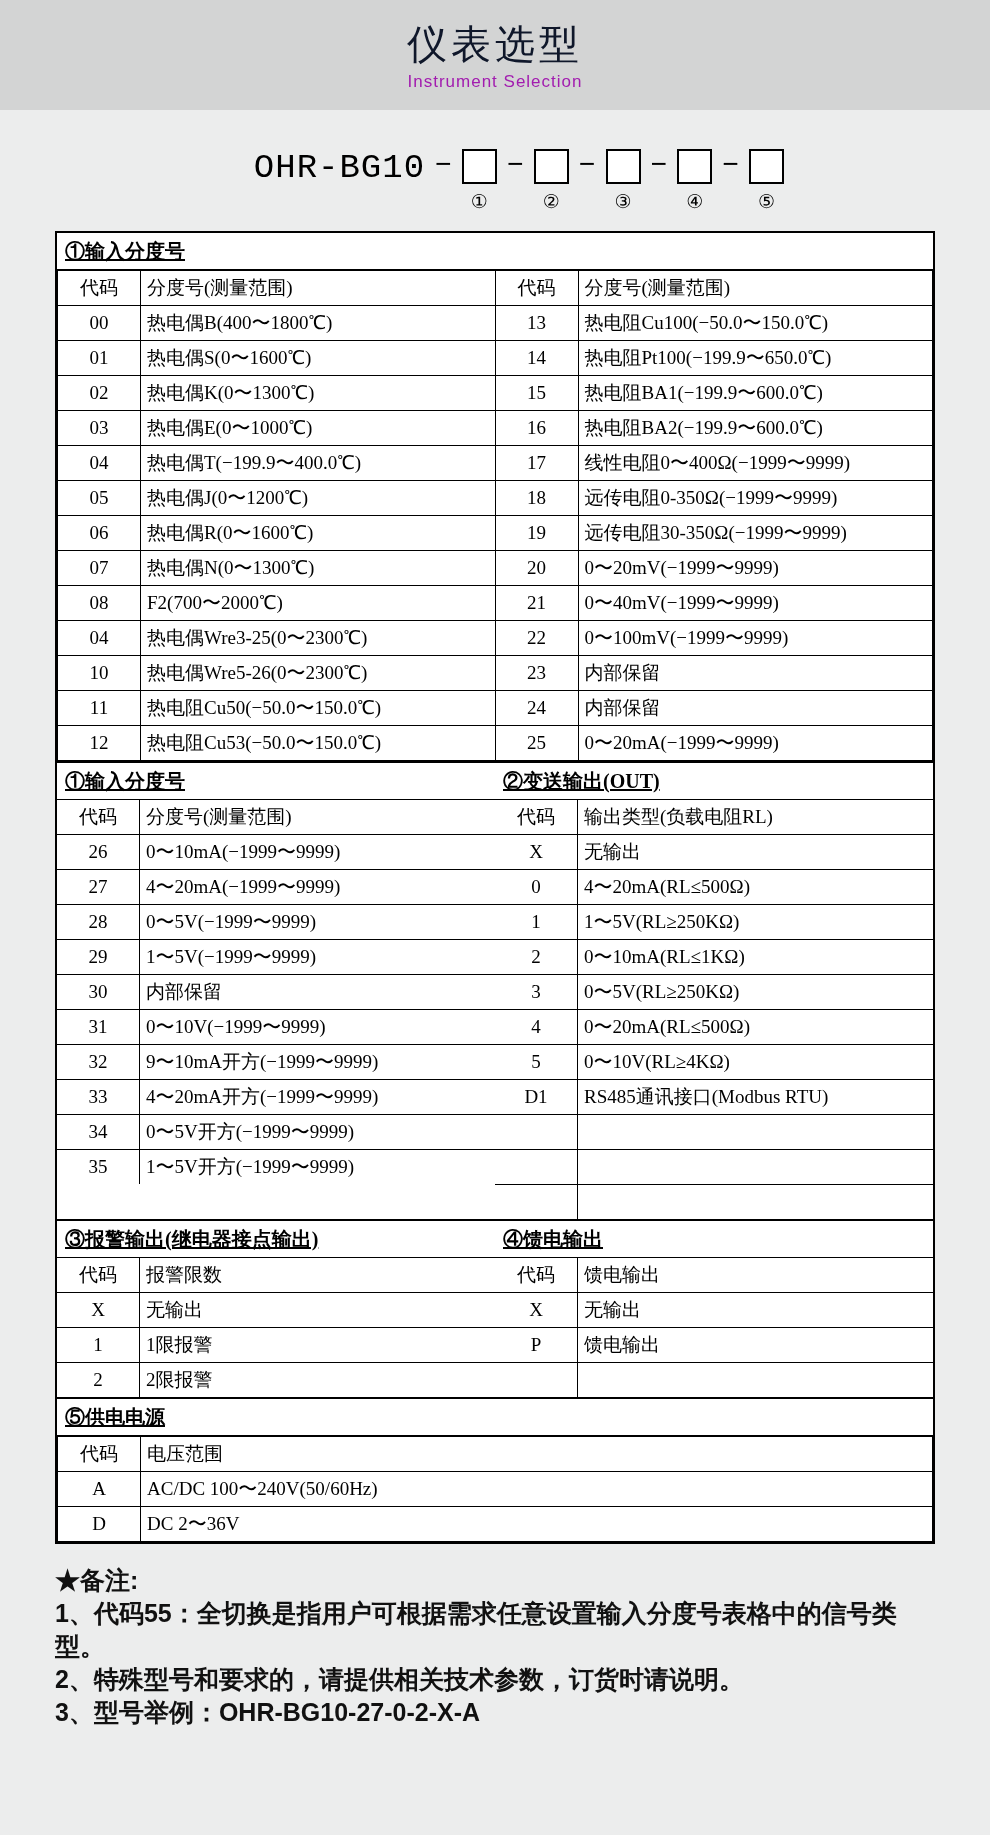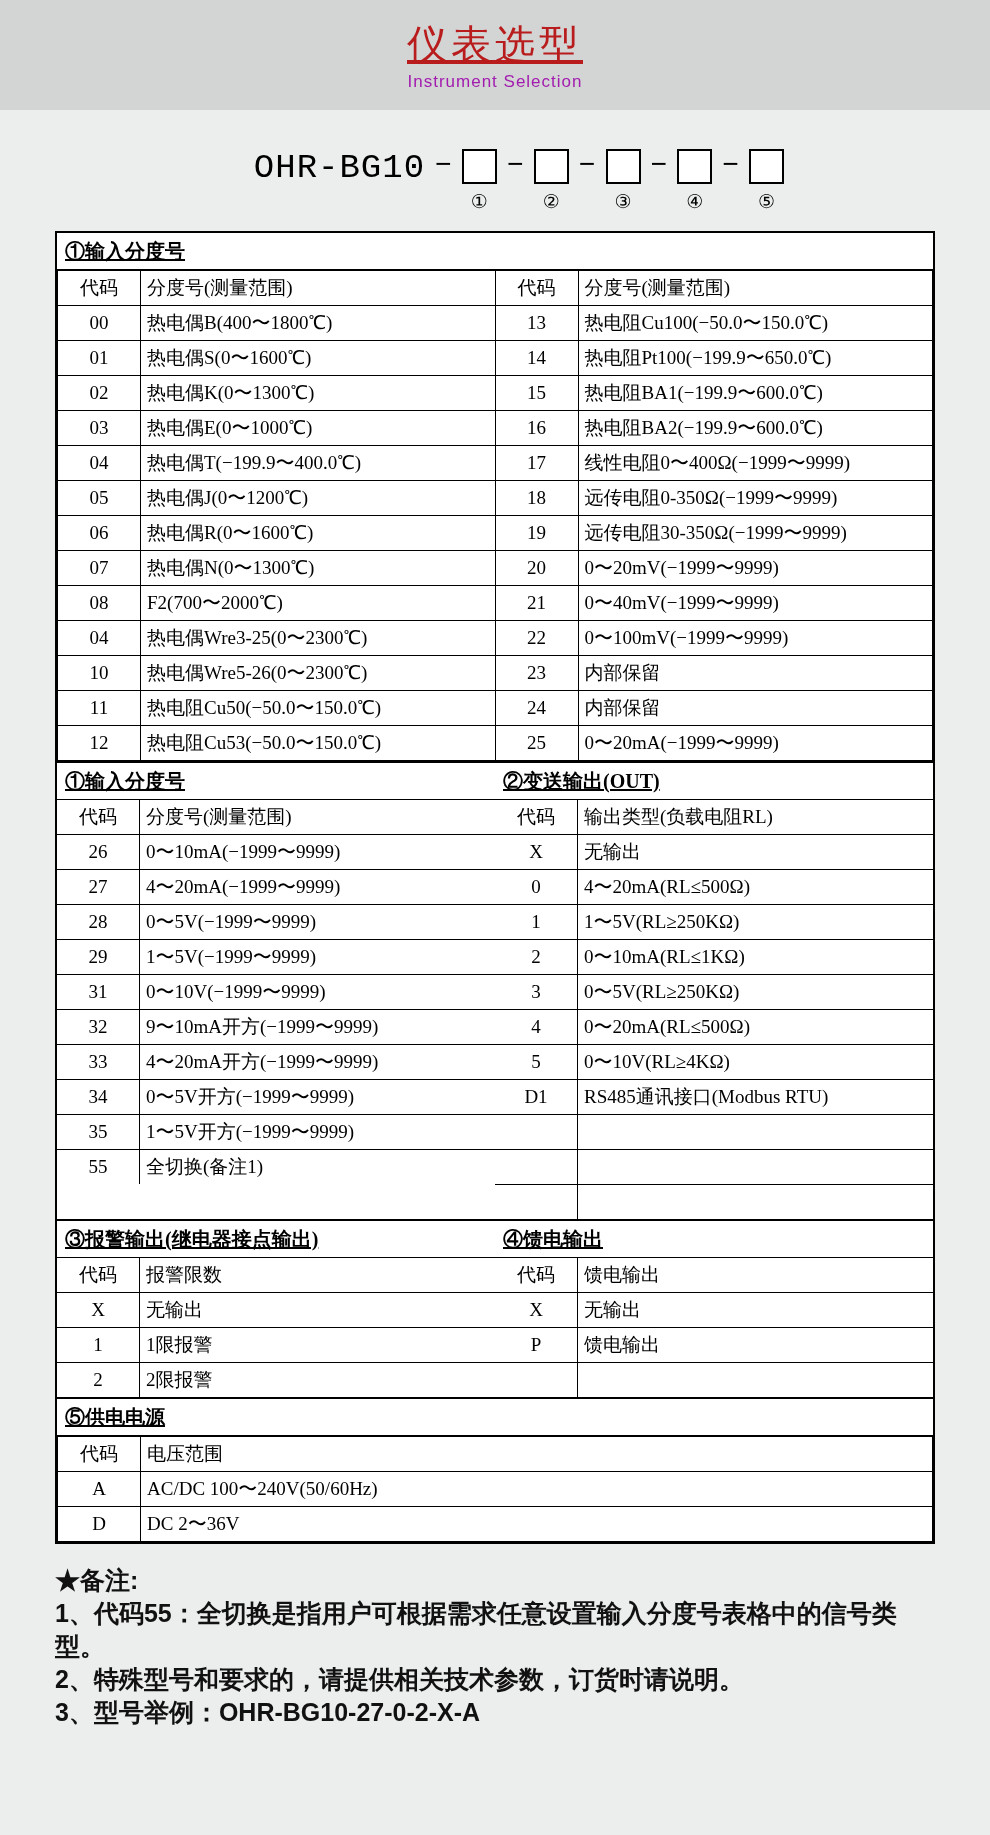--- a/index.html
+++ b/index.html
@@ -19,23 +19,22 @@
   
   .header{
     background:#d3d4d4;
     text-align:center;
     padding:22px 0 18px 0;
   }
   .header .cn{
     font-family:"Liberation Sans", sans-serif;
     font-size:40px;
     letter-spacing:4px;
-    color:#b91c1c;
+    color:#0f172a;
     line-height:1.1;
-    text-decoration:underline;
   }
   .header .en{
     font-family:"Liberation Sans", sans-serif;
     font-size:17px;
     letter-spacing:1px;
     color:#a21caf;
     margin-top:6px;
   }
   
   .model-wrap{
@@ -310,42 +309,42 @@
                   </tr>
                   <tr>
                     <td class="code-cell">28</td>
                     <td>0〜5V(−1999〜9999)</td>
                   </tr>
                   <tr>
                     <td class="code-cell">29</td>
                     <td>1〜5V(−1999〜9999)</td>
                   </tr>
                   <tr>
+                    <td class="code-cell">30</td>
+                    <td>内部保留</td>
+                  </tr>
+                  <tr>
                     <td class="code-cell">31</td>
                     <td>0〜10V(−1999〜9999)</td>
                   </tr>
                   <tr>
                     <td class="code-cell">32</td>
                     <td>9〜10mA开方(−1999〜9999)</td>
                   </tr>
                   <tr>
                     <td class="code-cell">33</td>
                     <td>4〜20mA开方(−1999〜9999)</td>
                   </tr>
                   <tr>
                     <td class="code-cell">34</td>
                     <td>0〜5V开方(−1999〜9999)</td>
                   </tr>
                   <tr>
                     <td class="code-cell">35</td>
                     <td>1〜5V开方(−1999〜9999)</td>
-                  </tr>
-                  <tr>
-                    <td class="code-cell">55</td>
-                    <td>全切换(备注1)</td>
                   </tr>
                 </tbody>
               </table>
             </td>
             <td class="half">
               <div class="sect-head">②变送输出(OUT)</div>
               <table class="inner">
                 <tbody>
                   <tr class="hdr">
                     <td class="code-cell">代码</td>

